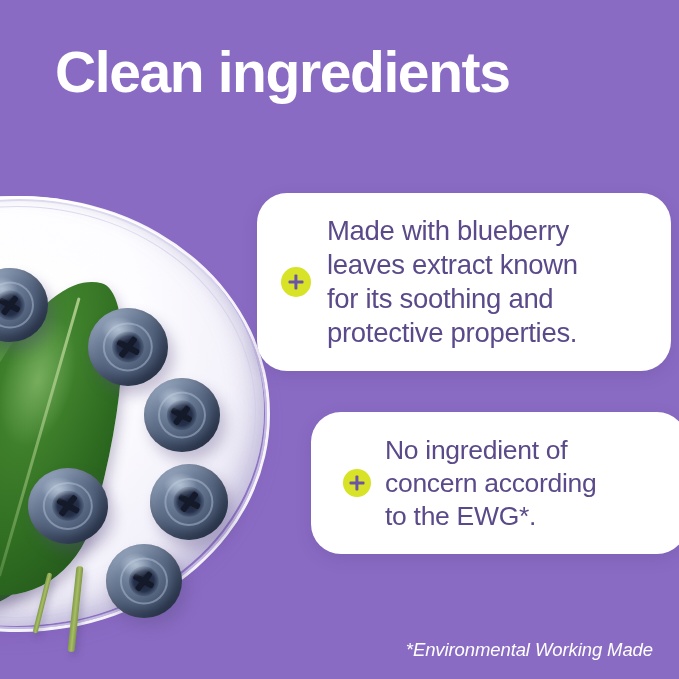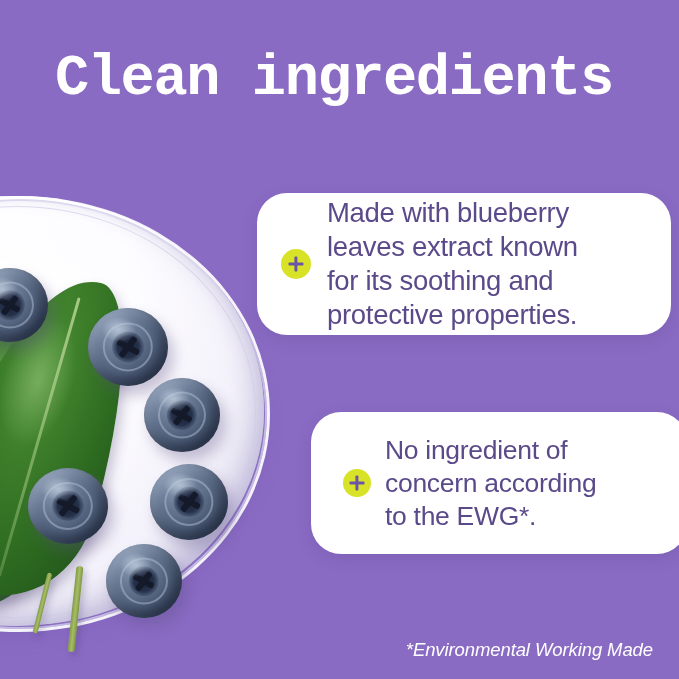--- a/index.html
+++ b/index.html
@@ -171,44 +171,43 @@
     position: absolute;
     background: linear-gradient(to right, #7f9a4a, #a8bd63, #7d9447);
     border-radius: 3px;
     box-shadow: 3px 4px 7px rgba(70,60,110,0.3);
   }
 
   
   #headline {
     position: absolute;
     left: 55px;
-    top: 48px;
+    top: 41px;
     color: #ffffff;
     font-size: 57px;
     font-weight: 700;
     letter-spacing: -1.4px;
     line-height: 1.1;
     white-space: nowrap;
-    font-family: Liberation Mono, monospace;
   }
 
   
   .card {
     position: absolute;
     background: #ffffff;
     border-radius: 30px;
     display: flex;
     align-items: center;
     box-shadow: 0 5px 16px rgba(70,50,115,0.16);
   }
   #card-0 {
     left: 257px;
     top: 193px;
     width: 390px;
-    height: 142px;
+    height: 178px;
     padding-left: 24px;
   }
   #card-1 {
     left: 311px;
     top: 412px;
     width: 344px;
     height: 142px;
     padding-left: 32px;
   }
   .badge {

